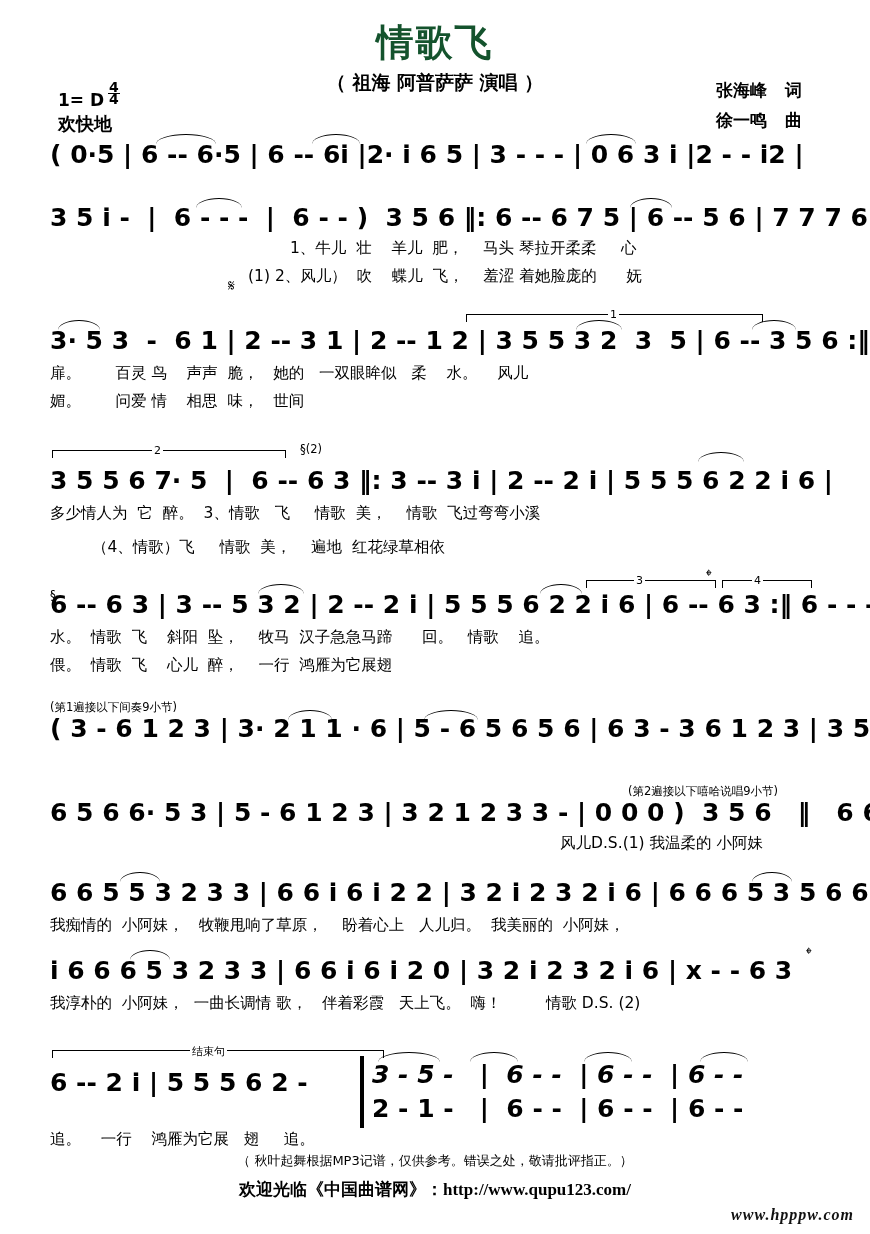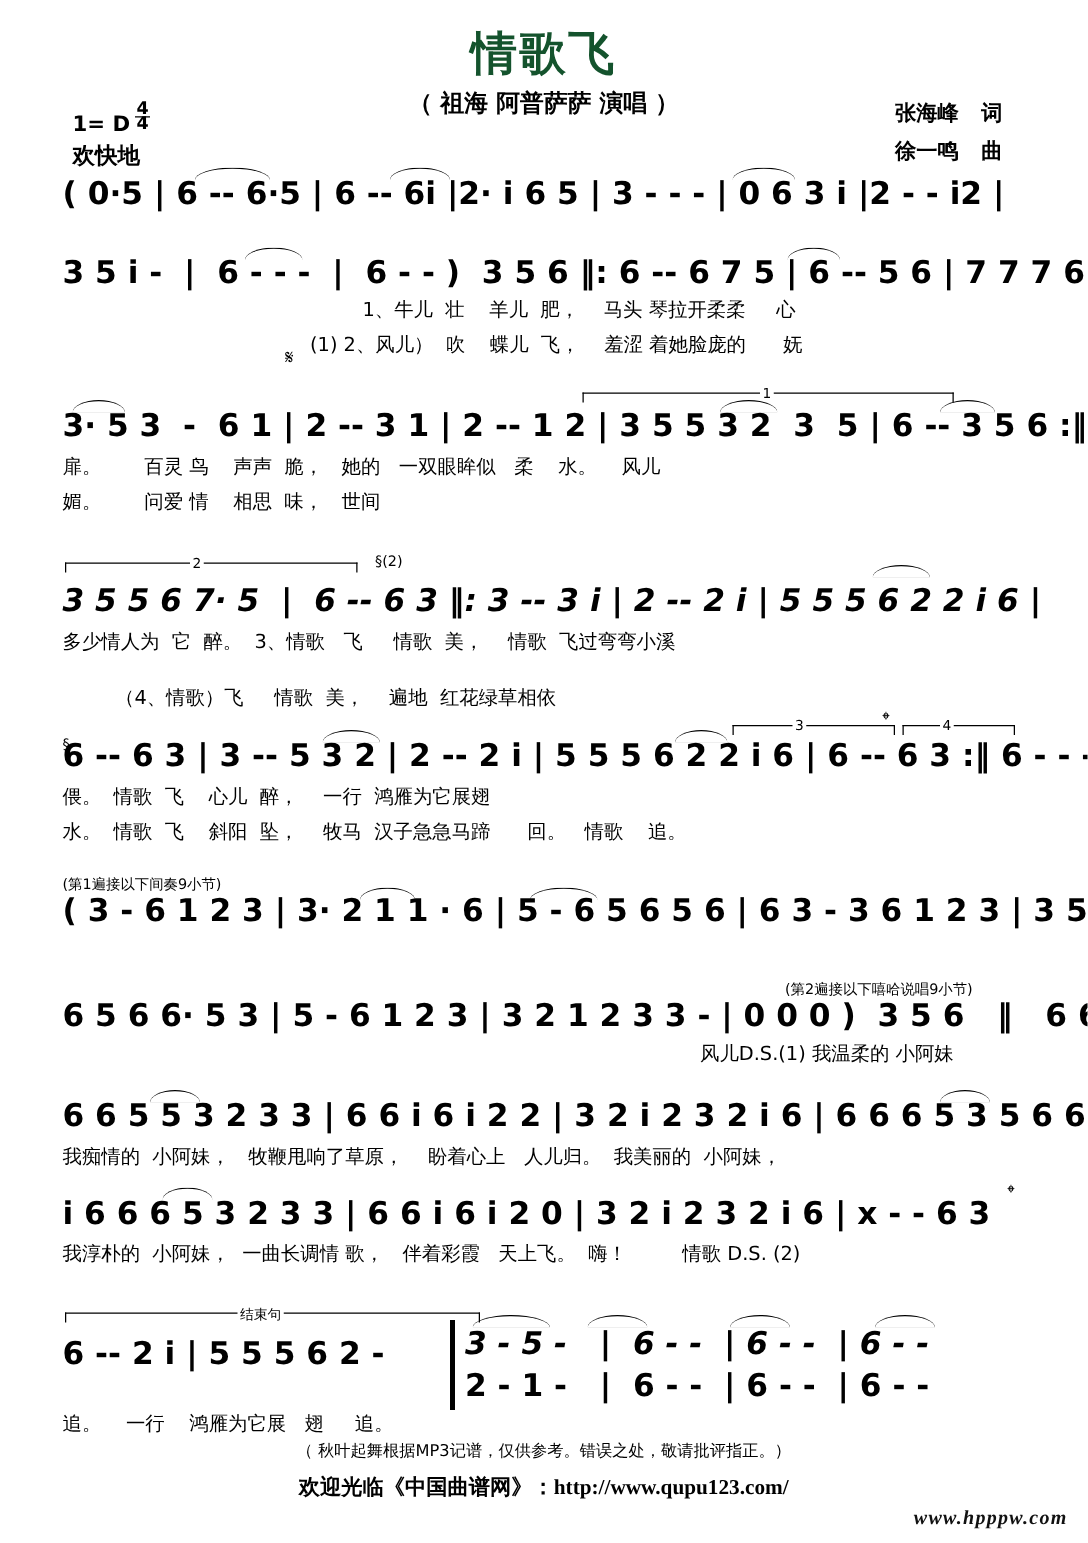--- a/index.html
+++ b/index.html
@@ -107,33 +107,33 @@
     <div class="lyr" style="padding-left:50px;margin-top:6px;">扉。       百灵 鸟    声声  脆，   她的   一双眼眸似   柔    水。    风儿</div>
     <div class="lyr" style="padding-left:50px;margin-top:6px;">媚。       问爱 情    相思  味，   世间</div>
   </div>
   <div class="brk" style="left:466px;top:314px;width:295px;"></div>
   <div class="brklabel" style="left:608px;top:308px;">1</div>
   <div class="slur" style="left:58px;top:320px;width:42px;"></div>
   <div class="slur" style="left:576px;top:320px;width:46px;"></div>
   <div class="slur" style="left:752px;top:320px;width:44px;"></div>
 
   <div class="row" style="top:452px;">
-    <div class="notes" style="padding-left:50px;margin-top:14px;font-style:italic;">3 5 5 6 7· 5  |  6 -- 6 3 ‖: 3 -- 3 i̇ | 2 -- 2 i̇ | 5 5 5 6 2 2 i̇ 6 |</div>
+    <div class="notes" style="padding-left:50px;margin-top:14px;">3 5 5 6 7· 5  |  6 -- 6 3 ‖: 3 -- 3 i̇ | 2 -- 2 i̇ | 5 5 5 6 2 2 i̇ 6 |</div>
     <div class="lyr" style="padding-left:50px;margin-top:6px;">多少情人为  它  醉。  3、情歌   飞     情歌  美，    情歌  飞过弯弯小溪</div>
-    <div class="lyr" style="padding-left:92px;margin-top:23px;">（4、情歌）飞     情歌  美，    遍地  红花绿草相依</div>
+    <div class="lyr" style="padding-left:92px;margin-top:12px;">（4、情歌）飞     情歌  美，    遍地  红花绿草相依</div>
   </div>
   <div class="brk" style="left:52px;top:450px;width:232px;"></div>
   <div class="brklabel" style="left:152px;top:444px;">2</div>
   <div class="note-sm" style="left:300px;top:442px;">§(2)</div>
   <div class="slur" style="left:698px;top:452px;width:46px;"></div>
 
   <div class="row" style="top:590px;">
     <div class="notes" style="padding-left:50px;">6 -- 6 3 | 3 -- 5 3 2 | 2 -- 2 i̇ | 5 5 5 6 2 2 i̇ 6 | 6 -- 6 3 :‖ 6 - - - |</div>
+    <div class="lyr" style="padding-left:50px;margin-top:6px;">水。  情歌  飞    斜阳  坠，    牧马  汉子急急马蹄      回。   情歌    追。</div>
     <div class="lyr" style="padding-left:50px;margin-top:6px;">偎。  情歌  飞    心儿  醉，    一行  鸿雁为它展翅</div>
-    <div class="lyr" style="padding-left:50px;margin-top:6px;">水。  情歌  飞    斜阳  坠，    牧马  汉子急急马蹄      回。   情歌    追。</div>
   </div>
   <div class="note-sm" style="left:50px;top:588px;">§</div>
   <div class="brk" style="left:586px;top:580px;width:128px;"></div>
   <div class="brklabel" style="left:634px;top:574px;">3</div>
   <div class="brk" style="left:722px;top:580px;width:88px;"></div>
   <div class="brklabel" style="left:752px;top:574px;">4</div>
   <div class="coda" style="left:706px;top:566px;">𝄌</div>
   <div class="slur" style="left:258px;top:584px;width:46px;"></div>
   <div class="slur" style="left:540px;top:584px;width:42px;"></div>
 

